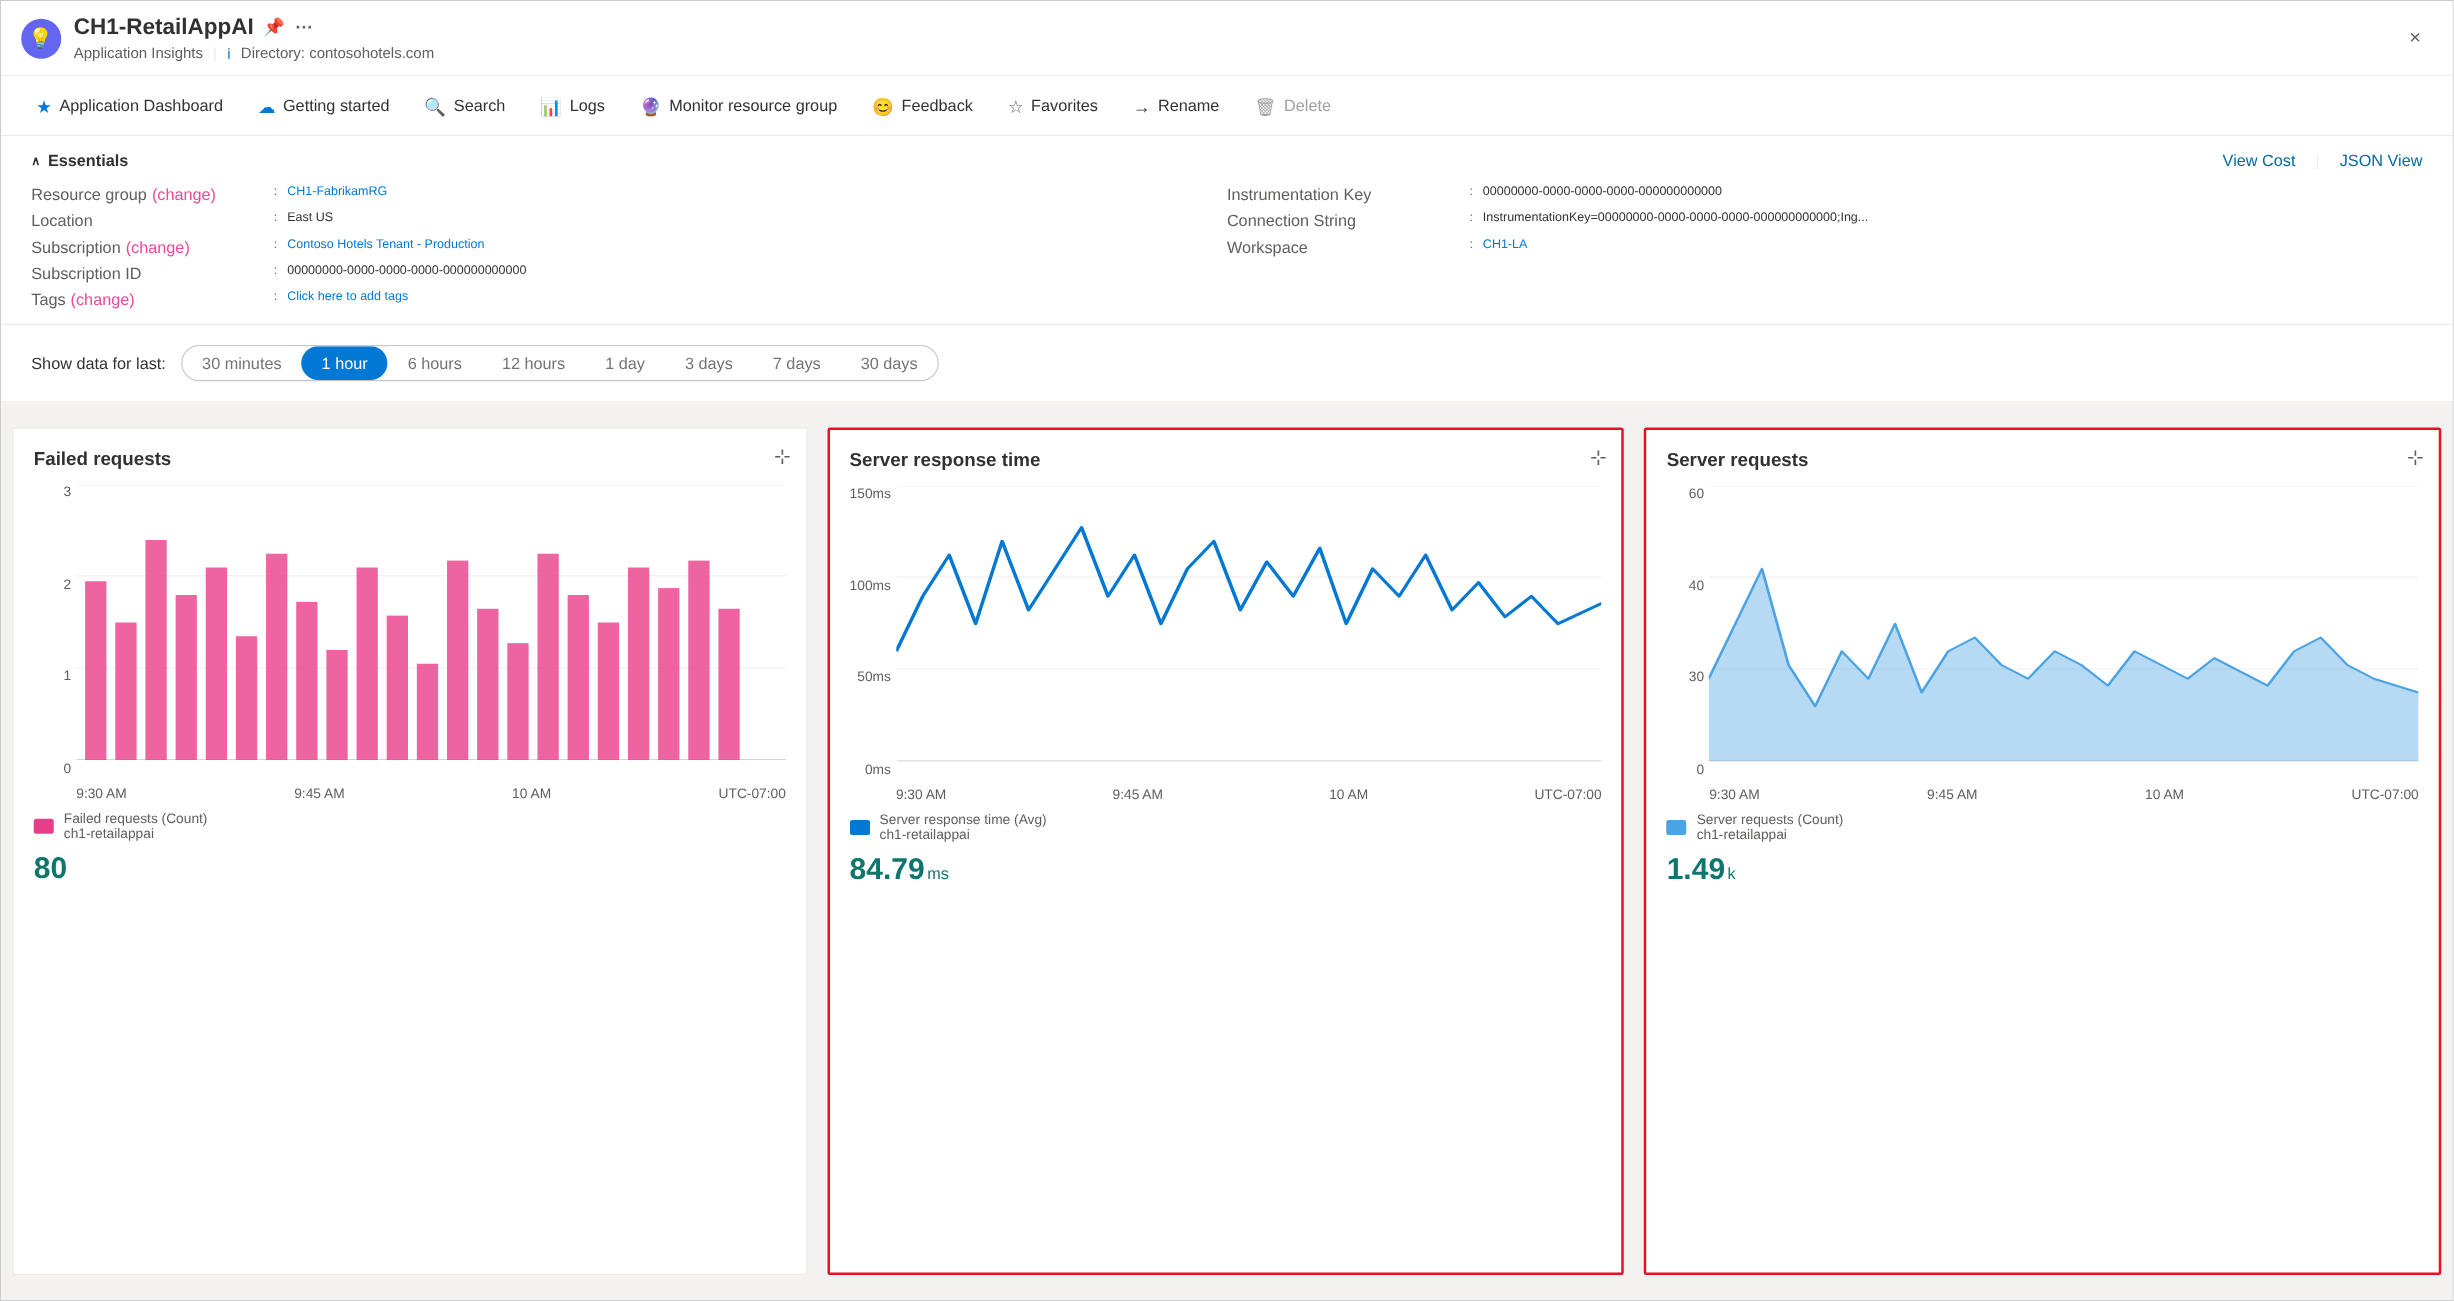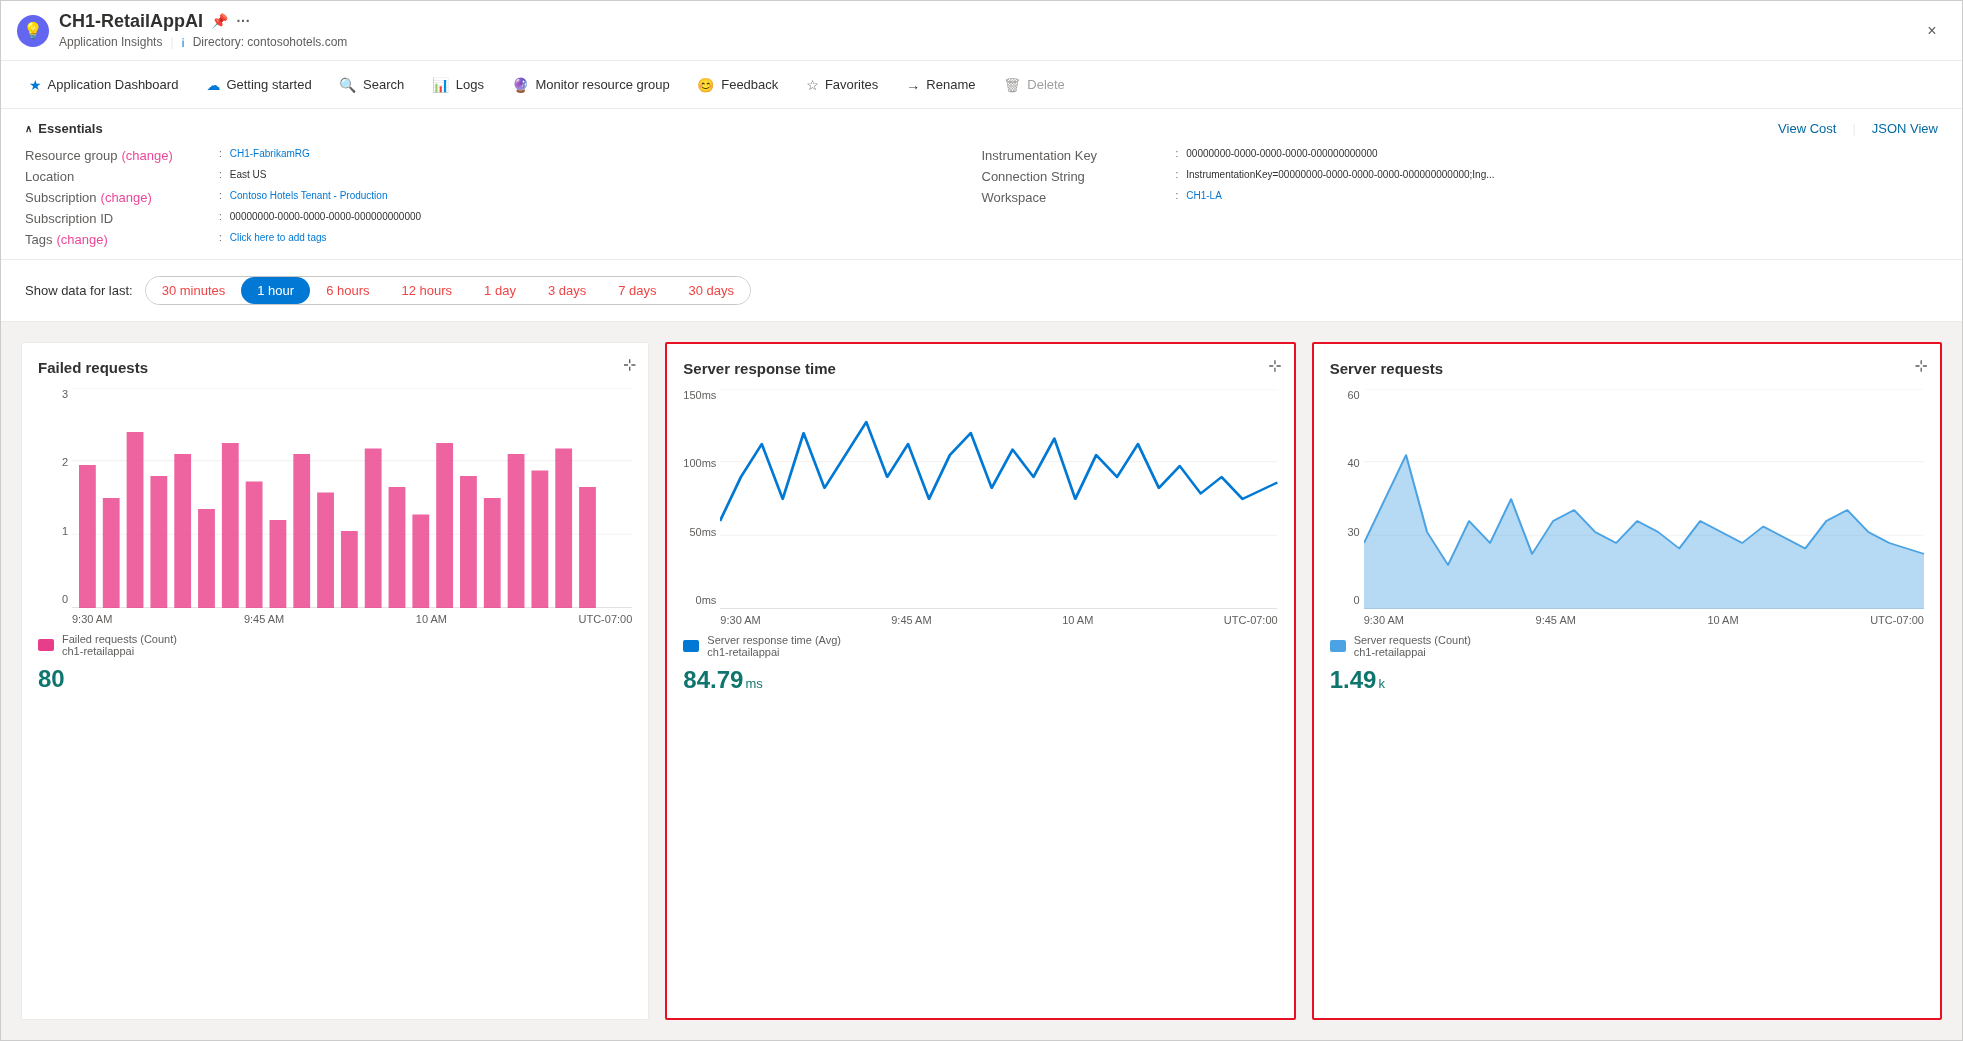--- a/index.html
+++ b/index.html
@@ -48,42 +48,42 @@
     .essentials-value { color: #323130; font-size: 10px; display: flex; align-items: center; }
     .essentials-value::before { content: ':'; margin-right: 8px; color: #605e5c; }
     .essentials-value a { color: #0078d4; text-decoration: none; cursor: pointer; }
     .label-with-change { display: flex; align-items: center; gap: 4px; }
     .label-with-change .change-link { color: #ec4899; text-decoration: none; cursor: pointer; font-size: 13px; }
     
     
     .time-filter { background: #fff; padding: 16px 24px; border-bottom: 1px solid #edebe9; display: flex; align-items: center; gap: 12px; }
     .time-filter-label { color: #323130; font-size: 13px; }
     .time-filter-pills { display: flex; align-items: center; border: 1px solid #c8c6c4; border-radius: 20px; overflow: hidden; }
-    .time-pill { padding: 6px 16px; cursor: pointer; font-size: 13px; color: #ef4444; background: #fff; border: none; white-space: nowrap; }
+    .time-pill { padding: 6px 16px; cursor: pointer; font-size: 13px; color: #737373; background: #fff; border: none; white-space: nowrap; }
     .time-pill.active { background: #0078d4; color: #fff; border-radius: 20px; }
     
     
-    .charts-area { display: flex; gap: 16px; padding: 20px 20px; background: #f3f2f1; flex: 1; }
+    .charts-area { display: flex; gap: 16px; padding: 20px 9px; background: #f3f2f1; flex: 1; }
     .chart-card { background: #fff; border: 1px solid #edebe9; border-radius: 2px; flex: 1; padding: 16px; display: flex; flex-direction: column; min-height: 380px; position: relative; }
     .chart-card.highlighted { border: 2px solid #e81123; }
     .chart-title { font-size: 15px; font-weight: 600; color: #323130; margin-bottom: 12px; flex-shrink: 0; }
     .pin-btn { position: absolute; top: 12px; right: 12px; cursor: pointer; color: #605e5c; font-size: 16px; }
     
     
     .chart-svg { width: 100%; height: 220px; }
     
     .chart-legend { display: flex; align-items: center; gap: 8px; margin-top: 8px; }
     .legend-color { width: 16px; height: 4px; border-radius: 2px; }
     .legend-text { font-size: 11px; color: #605e5c; }
     
     .chart-metric { margin-top: 8px; }
     .metric-value { font-size: 24px; font-weight: 700; color: #0f766e; display: flex; align-items: baseline; gap: 2px; }
     .metric-value .metric-unit { font-size: 13px; font-weight: 400; }
     
-    .chart-x-labels { display: flex; justify-content: space-between; padding: 0 0; font-size: 11px; color: #605e5c; margin-top: 2px; }
+    .chart-x-labels { display: flex; justify-content: space-between; padding: 0 0; font-size: 11px; color: #605e5c; margin-top: 18px; }
     
     
     .chart-wrapper { display: flex; gap: 4px; }
     .y-axis { display: flex; flex-direction: column; justify-content: space-between; align-items: flex-end; padding-bottom: 20px; font-size: 11px; color: #605e5c; min-width: 30px; }
     .chart-area { flex: 1; }
   </style>
 </head>
 <body>
 
 <div class="window">

